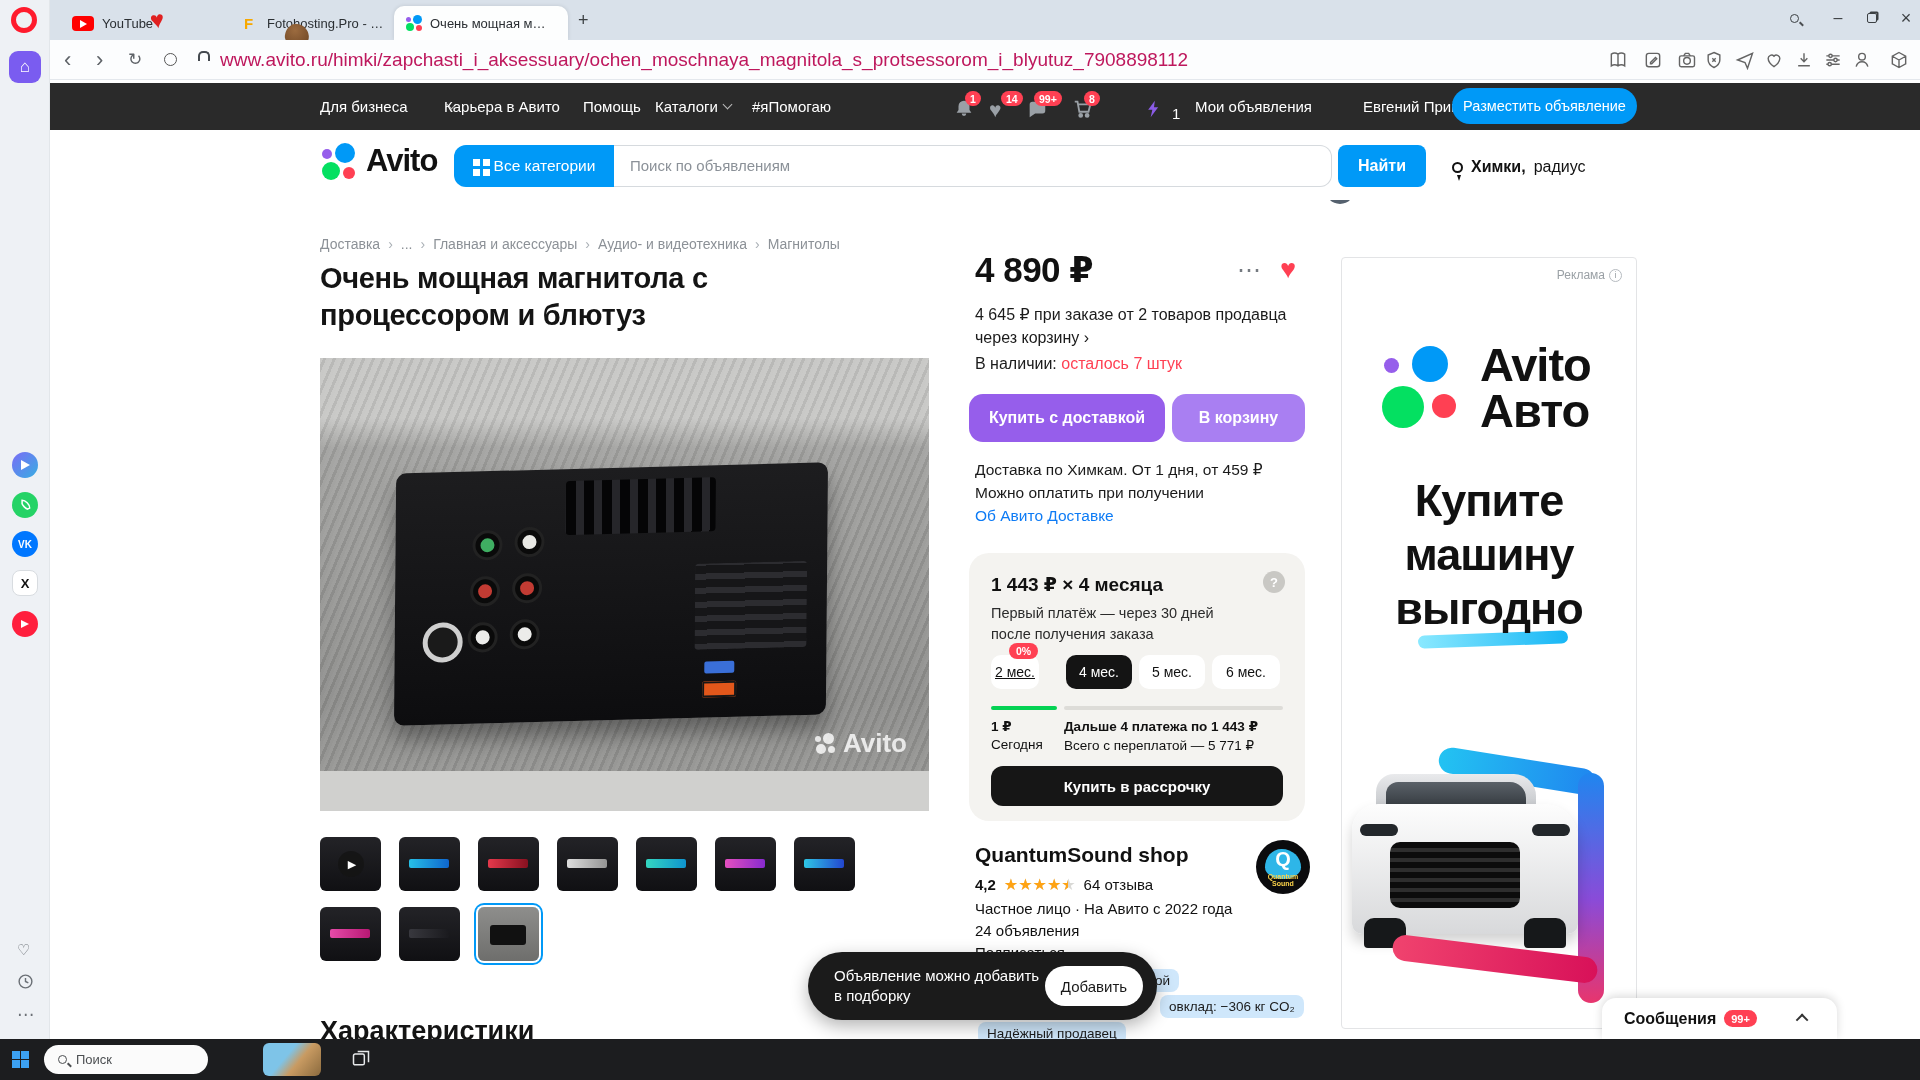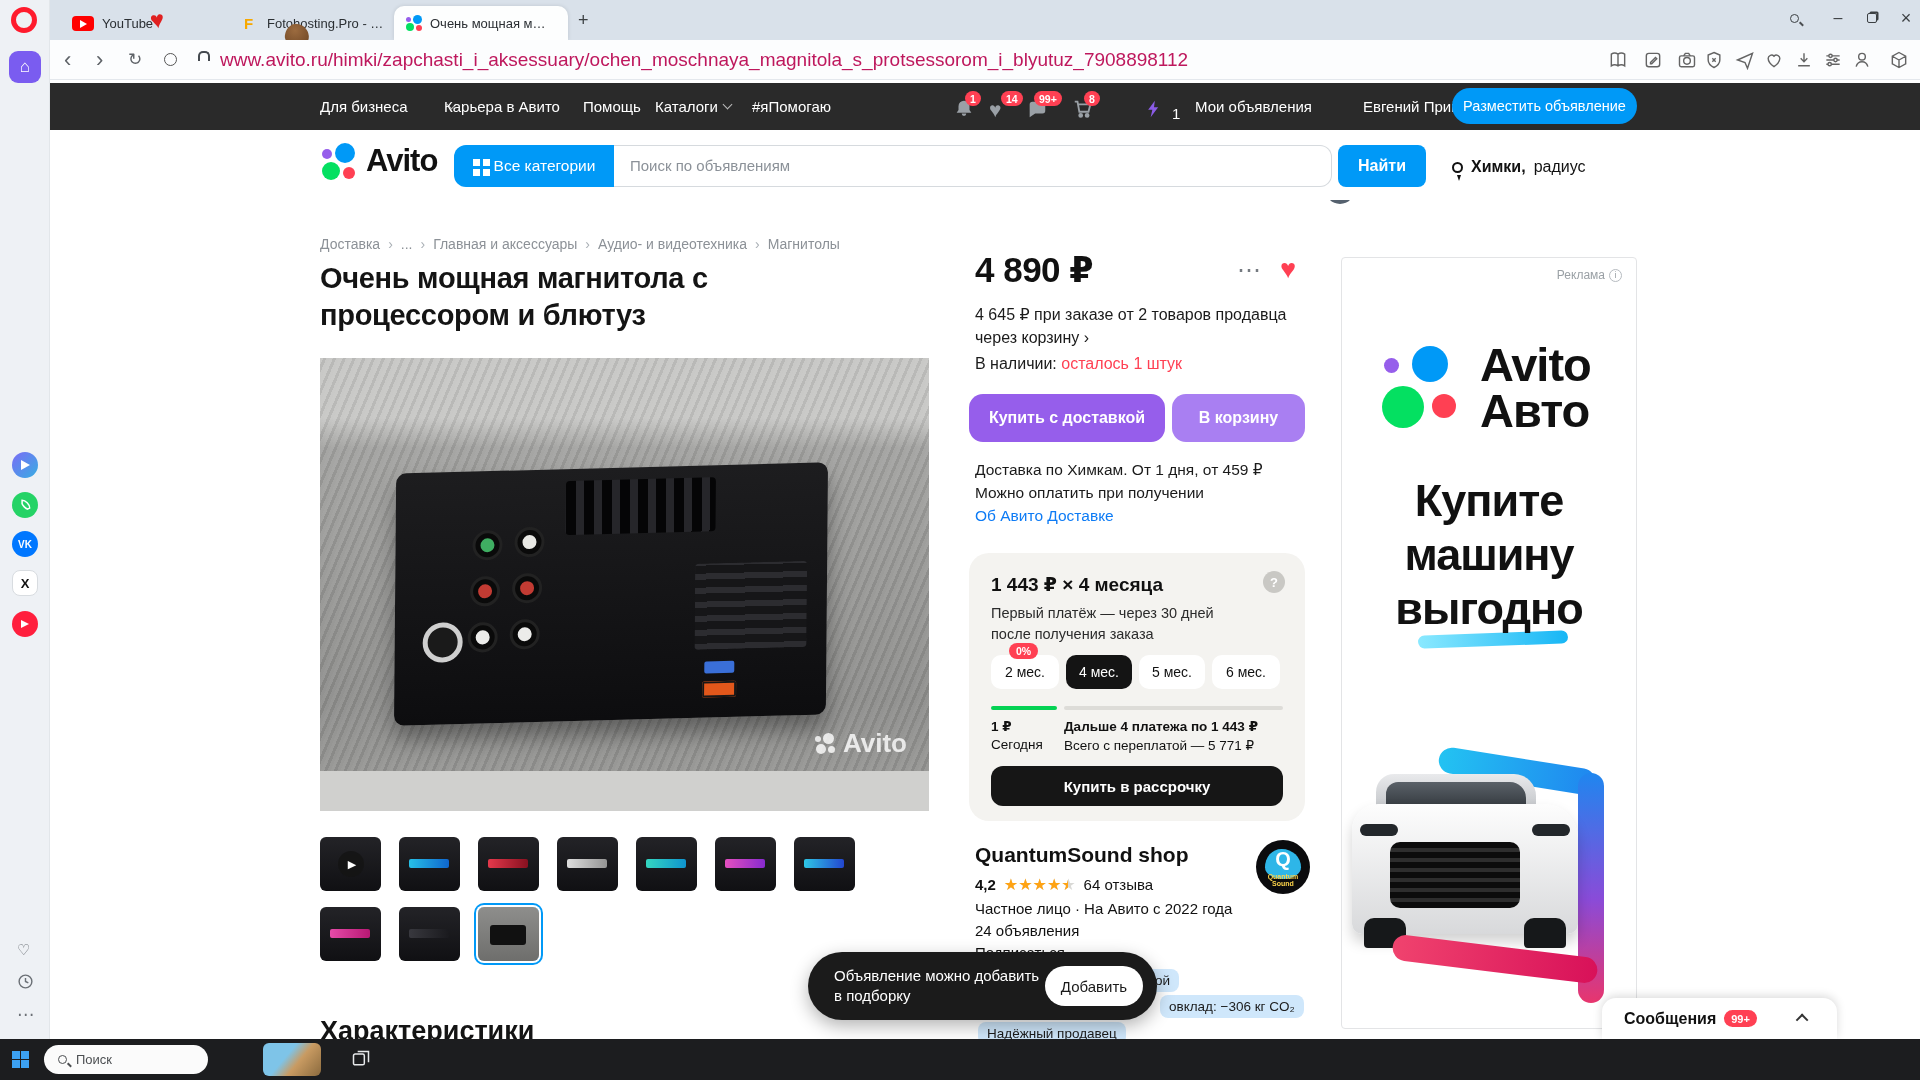--- a/index.html
+++ b/index.html
@@ -422,40 +422,40 @@
     <span style="position:absolute;left:12px;top:18px;width:36px;height:20px;background:#111;border-radius:3px;"></span>
   </div>
 
   <h2 class="abs secthead">Характеристики</h2>
 
   <div class="abs price">4 890 ₽</div>
   <div class="abs dotsmenu">⋯</div>
   <div class="abs favheart">♥</div>
   <div class="abs bulk">4 645 ₽ при заказе от 2 товаров продавца через корзину ›</div>
   <div class="abs stock">
-    <span>В наличии: </span><b class="red">осталось 1 штук</b>
+    <span>В наличии: </span><b class="red">осталось 7 штук</b>
   </div>
   <div class="abs buybtn">
       <span>Купить с доставкой</span>
     </div>
   <div class="abs cartbtn">
       <span>В корзину</span>
     </div>
   <div class="abs dline" style="top:461px;">Доставка по Химкам. От 1 дня, от 459 ₽</div>
   <div class="abs dline" style="top:484px;">Можно оплатить при получении</div>
   <div class="abs dline alink" style="top:507px;">Об Авито Доставке</div>
 
   <div class="abs instcard">
     <div class="insttitle">1 443 ₽ × 4 месяца</div>
     <div class="qmark">?</div>
     <div class="instnote">
       <span>Первый платёж — через 30 дней</span><br><span>после получения заказа</span>
     </div>
     <span class="zbadge">0%</span>
-    <div class="pill" style="left:22px; width:68px;">
+    <div class="pill" style="left:22px; width:48px;text-decoration:underline;">
         <span>2 мес.</span>
       </div>
     <div class="pill dark" style="left:97px; width:66px;">
         <span>4 мес.</span>
       </div>
     <div class="pill" style="left:170px; width:66px;">
         <span>5 мес.</span>
       </div>
     <div class="pill" style="left:243px; width:68px;">
         <span>6 мес.</span>

